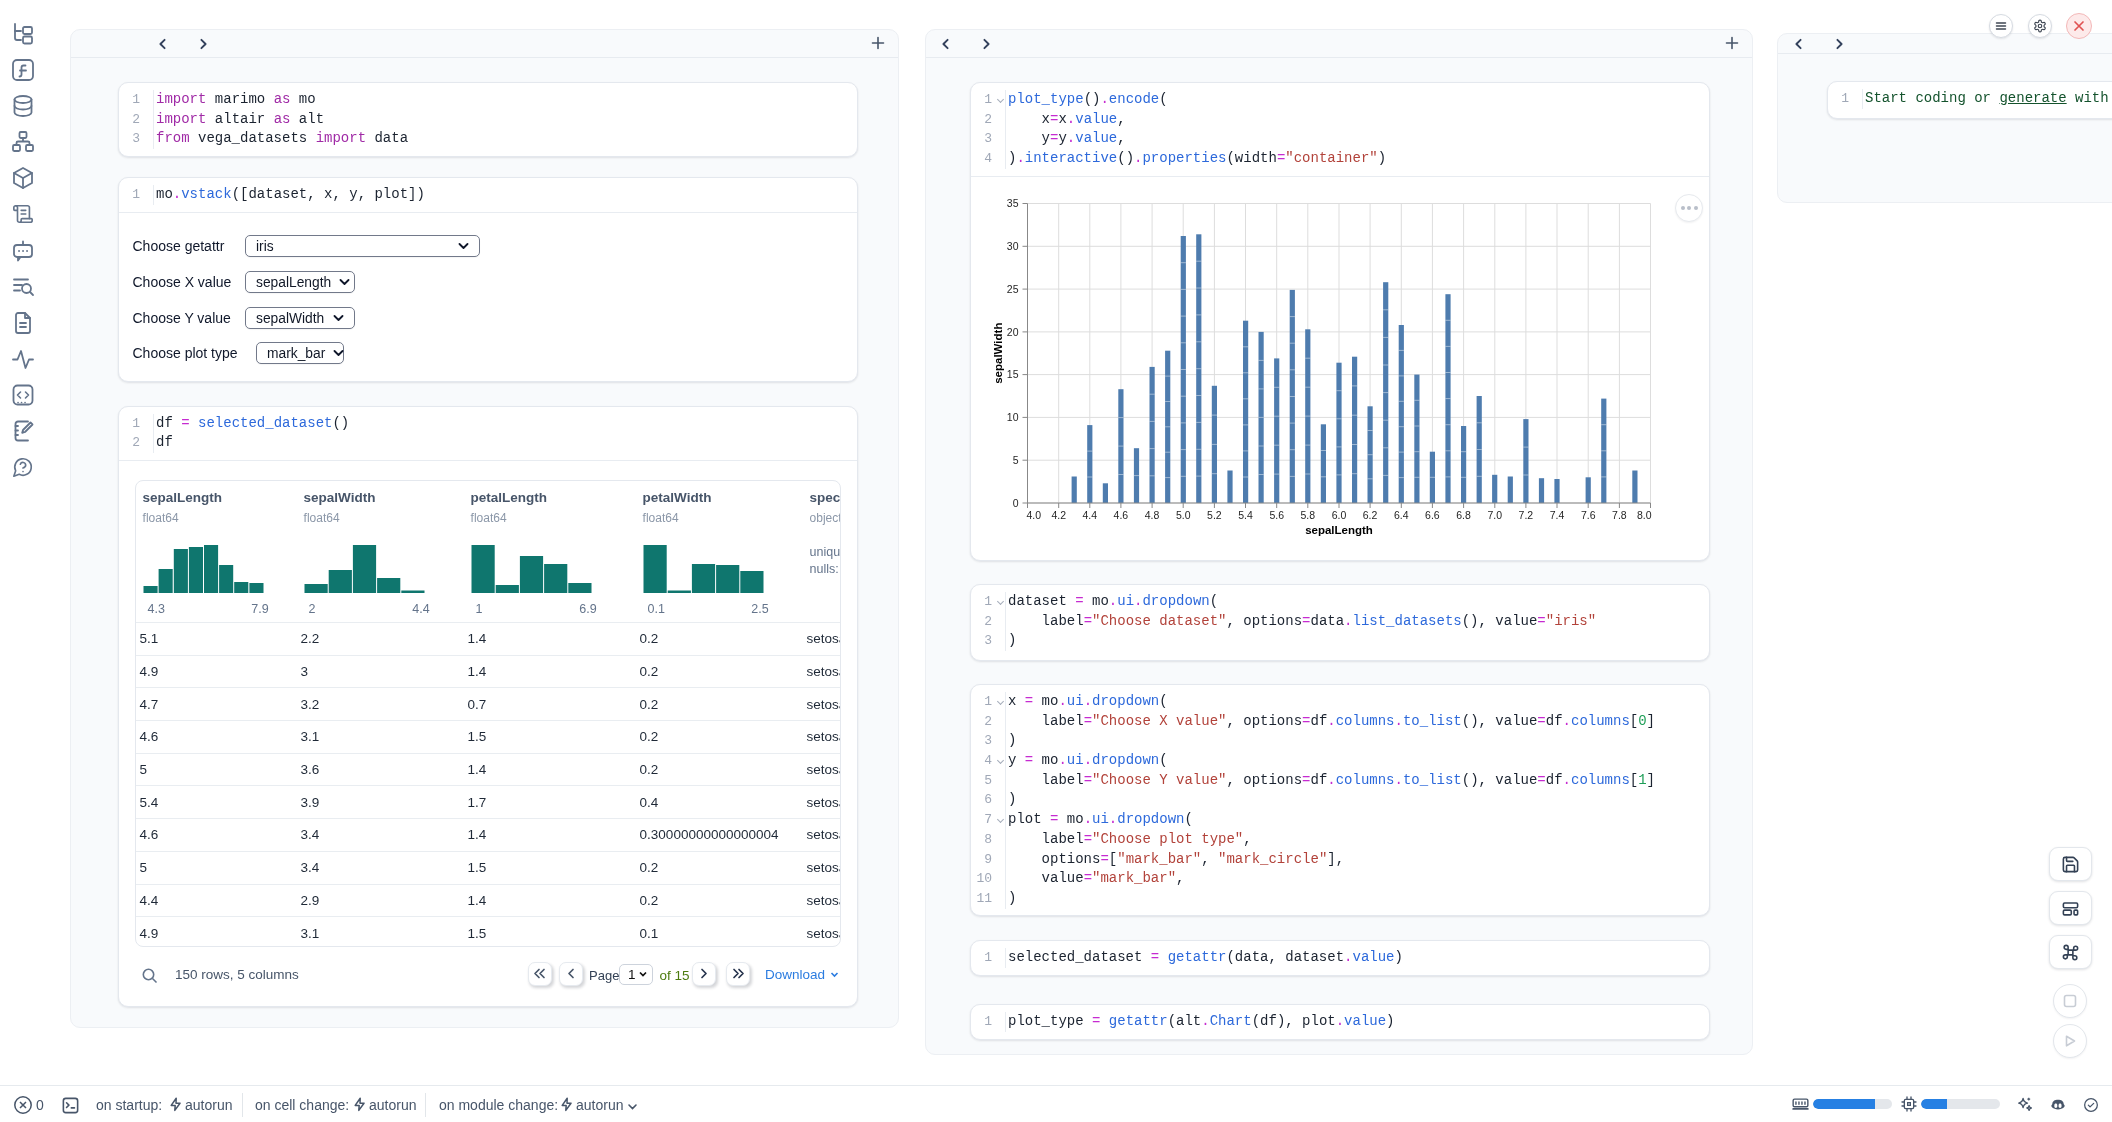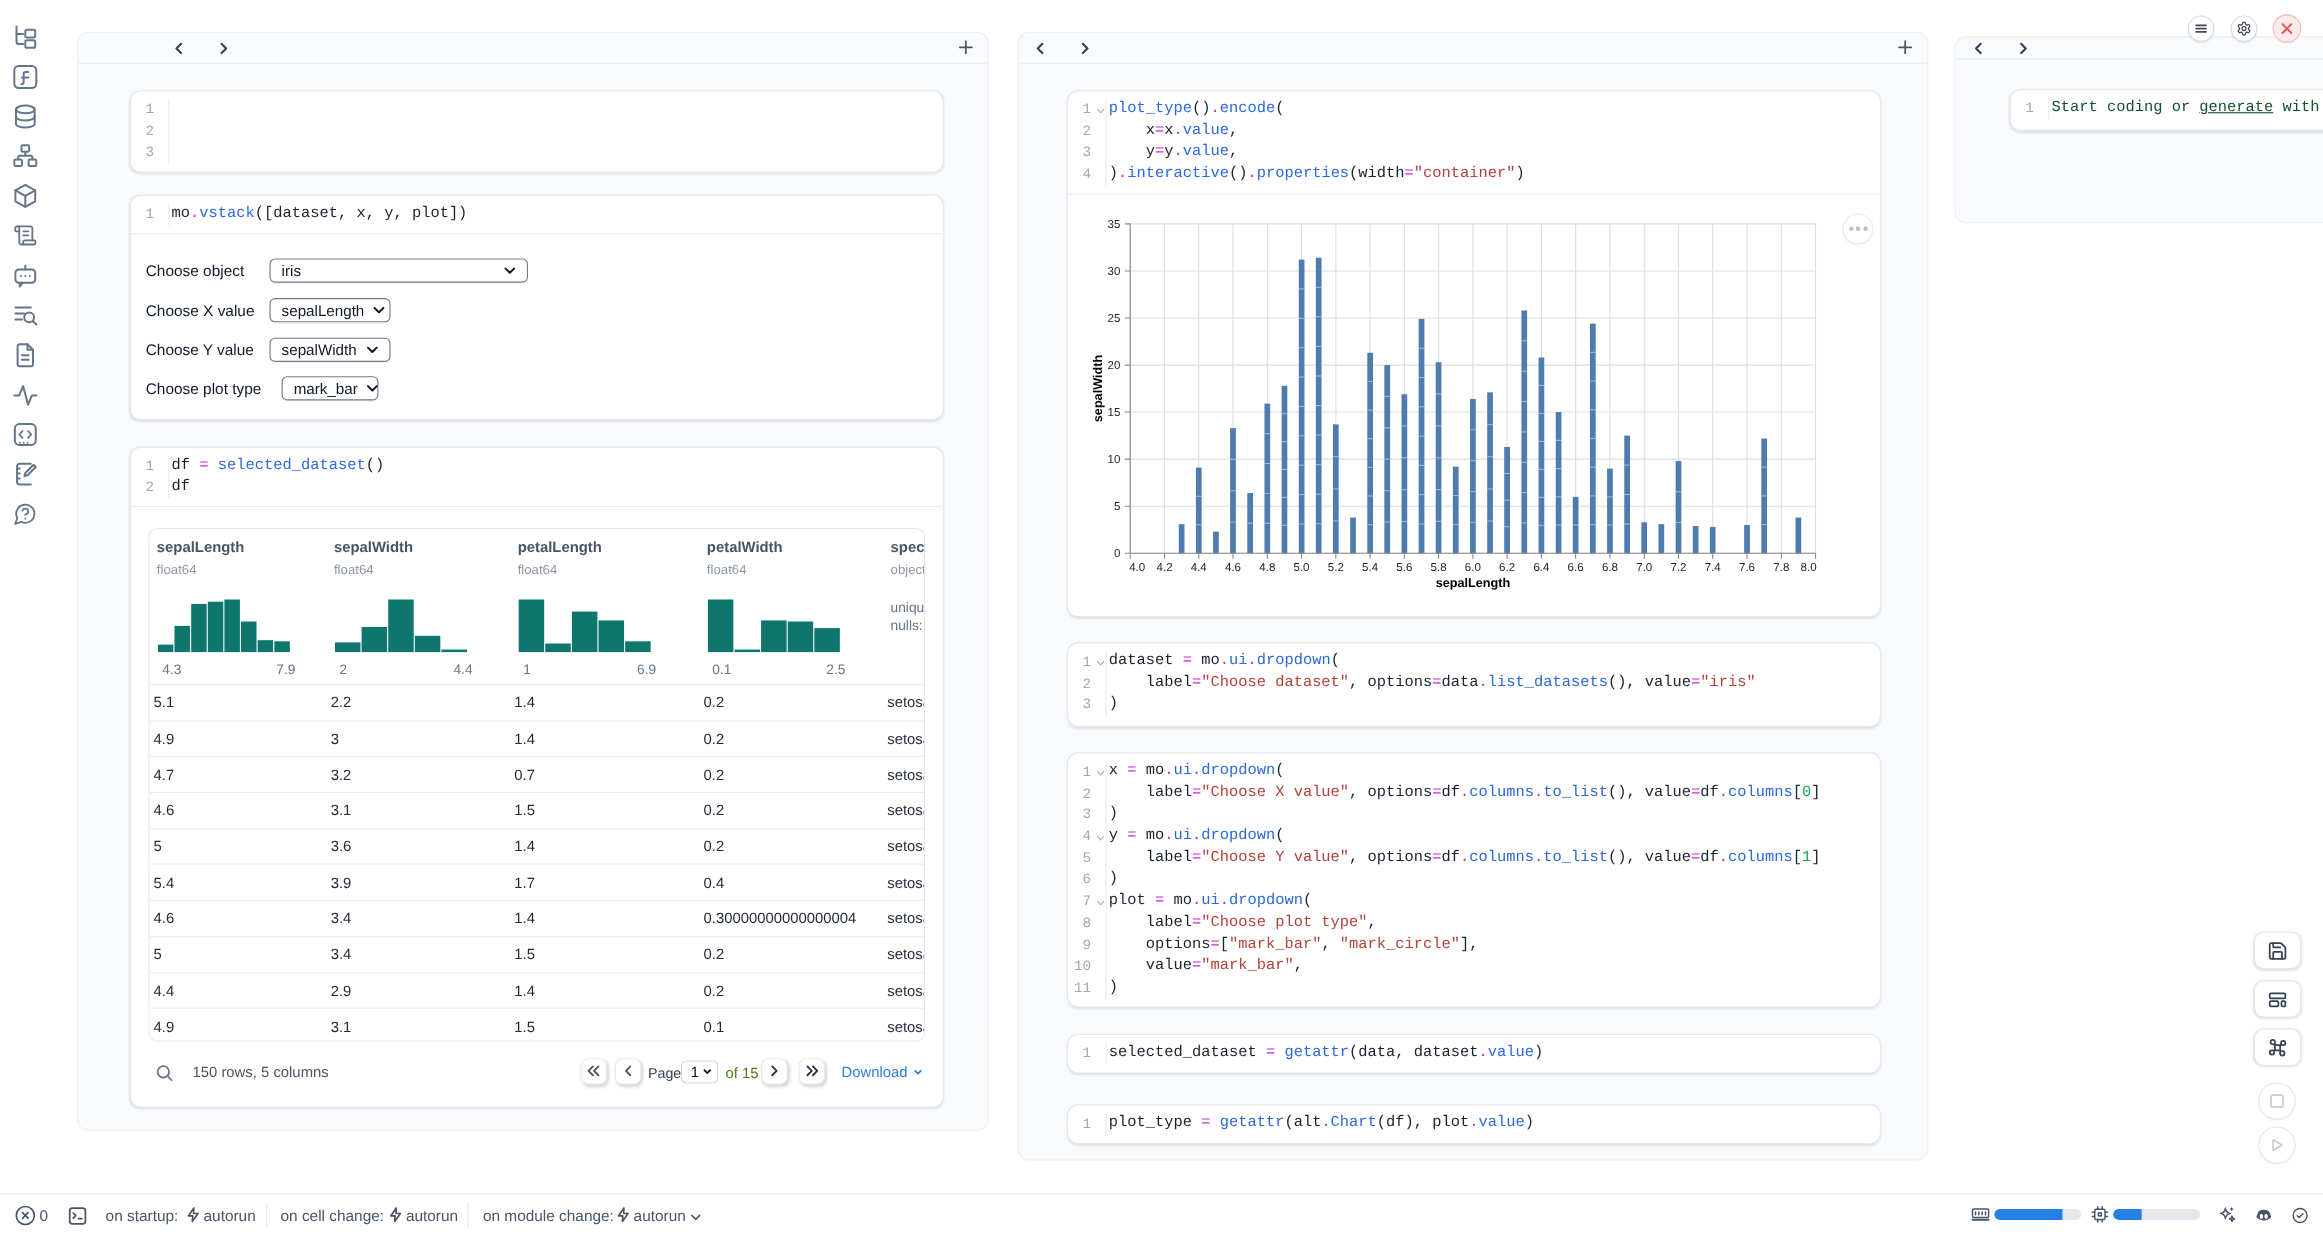--- a/index.html
+++ b/index.html
@@ -134,31 +134,32 @@
       </svg>
   </div>
 
   <div class="cell" style="left:47px;top:52px;width:740px;height:75px;">
     <div class="ed">
         <div class="gut">
           <div>1</div>
           <div>2</div>
           <div>3</div>
         </div>
+        <div class="code"><div><span class="k">import</span> marimo <span class="k">as</span> mo</div><div><span class="k">import</span> altair <span class="k">as</span> alt</div><div><span class="k">from</span> vega_datasets <span class="k">import</span> data</div></div>
       </div>
   </div>
 
   <div class="cell" style="left:47px;top:147px;width:740px;height:205px;">
     <div class="ed eddiv">
         <div class="gut">
           <div>1</div>
         </div>
         <div class="code"><div>mo<span class="d">.</span><span class="f">vstack</span>([dataset, x, y, plot])</div></div>
       </div>
-    <div style="position:absolute;left:13.5px;top:57px;height:22px;display:flex;align-items:center;font-size:14px;color:#0f172a;">Choose object</div>
+    <div style="position:absolute;left:13.5px;top:57px;height:22px;display:flex;align-items:center;font-size:14px;color:#0f172a;">Choose getattr</div>
     <div class="sel" style="left:126px;top:57px;width:235px;">
         <span>iris</span>
         <svg width="11" height="7" viewBox="0 0 11 7" fill="none" stroke="#0f172a" stroke-width="1.8" stroke-linecap="round" stroke-linejoin="round">
           <path d="M1.5 1 L5.5 5 L9.5 1"></path>
         </svg>
       </div>
     <div style="position:absolute;left:13.5px;top:93px;height:22px;display:flex;align-items:center;font-size:14px;color:#0f172a;">Choose X value</div>
     <div class="sel" style="left:126px;top:93px;width:110px;">
         <span>sepalLength</span>
         <svg width="11" height="7" viewBox="0 0 11 7" fill="none" stroke="#0f172a" stroke-width="1.8" stroke-linecap="round" stroke-linejoin="round">

